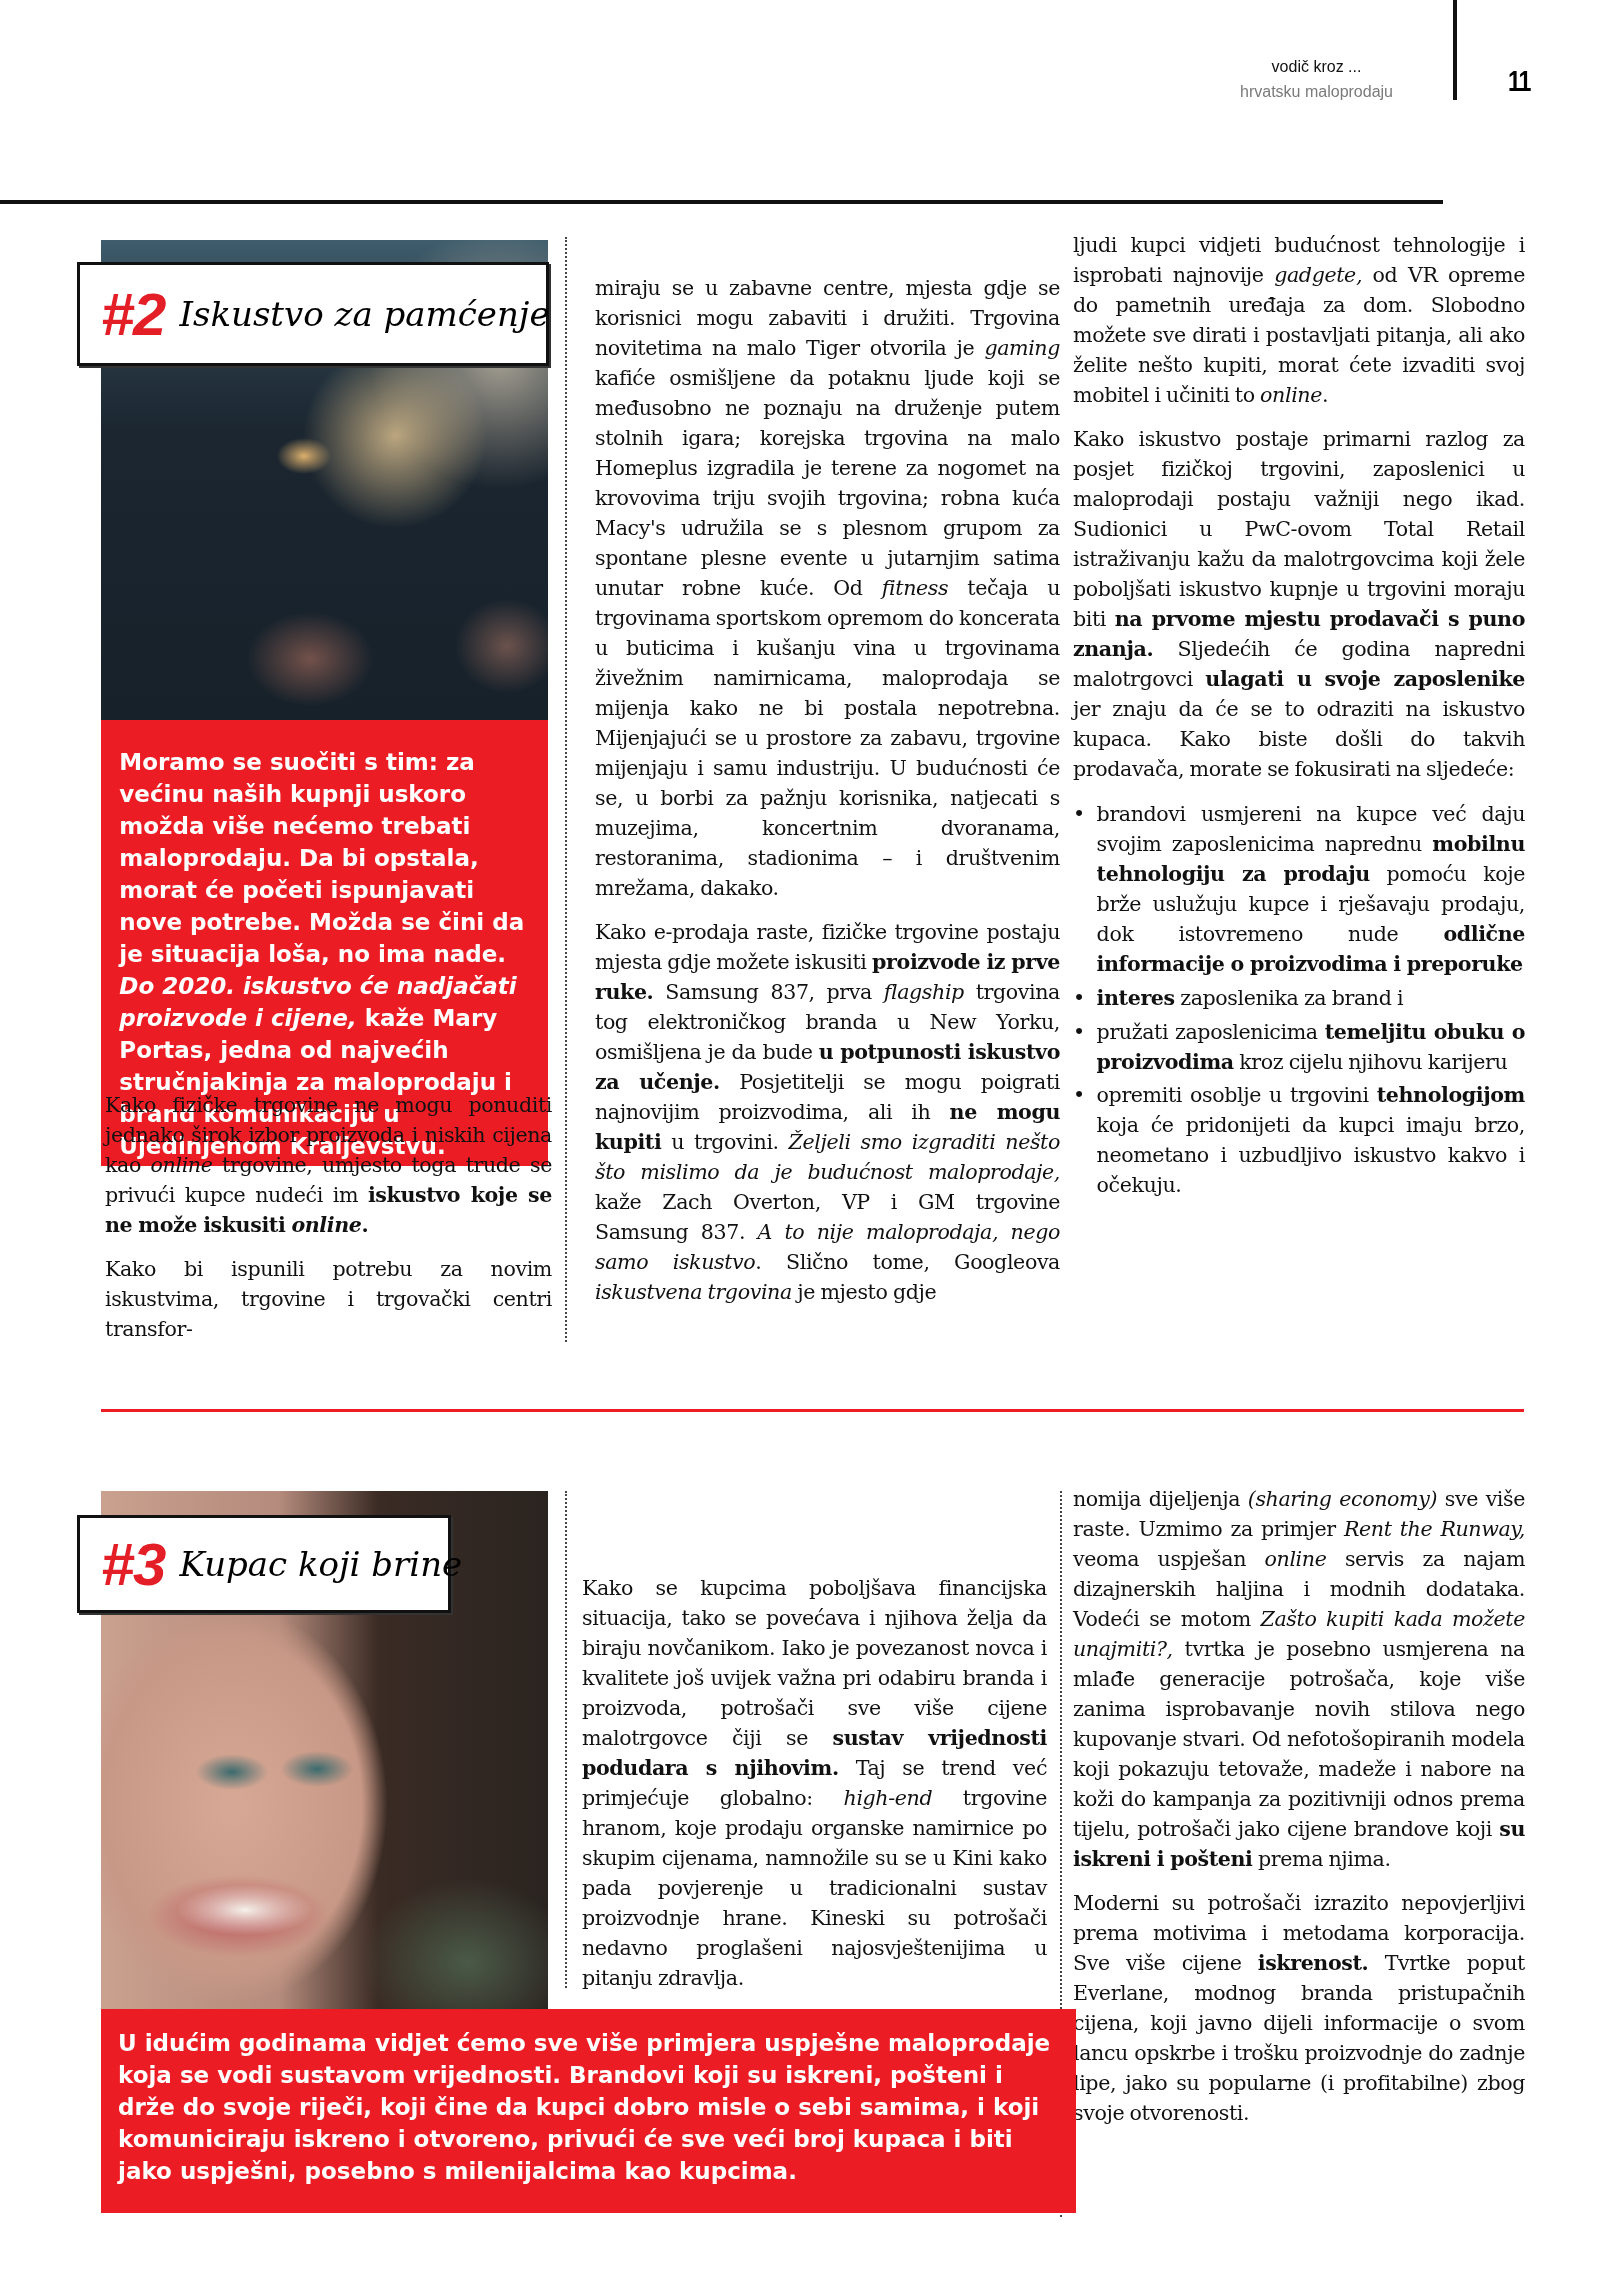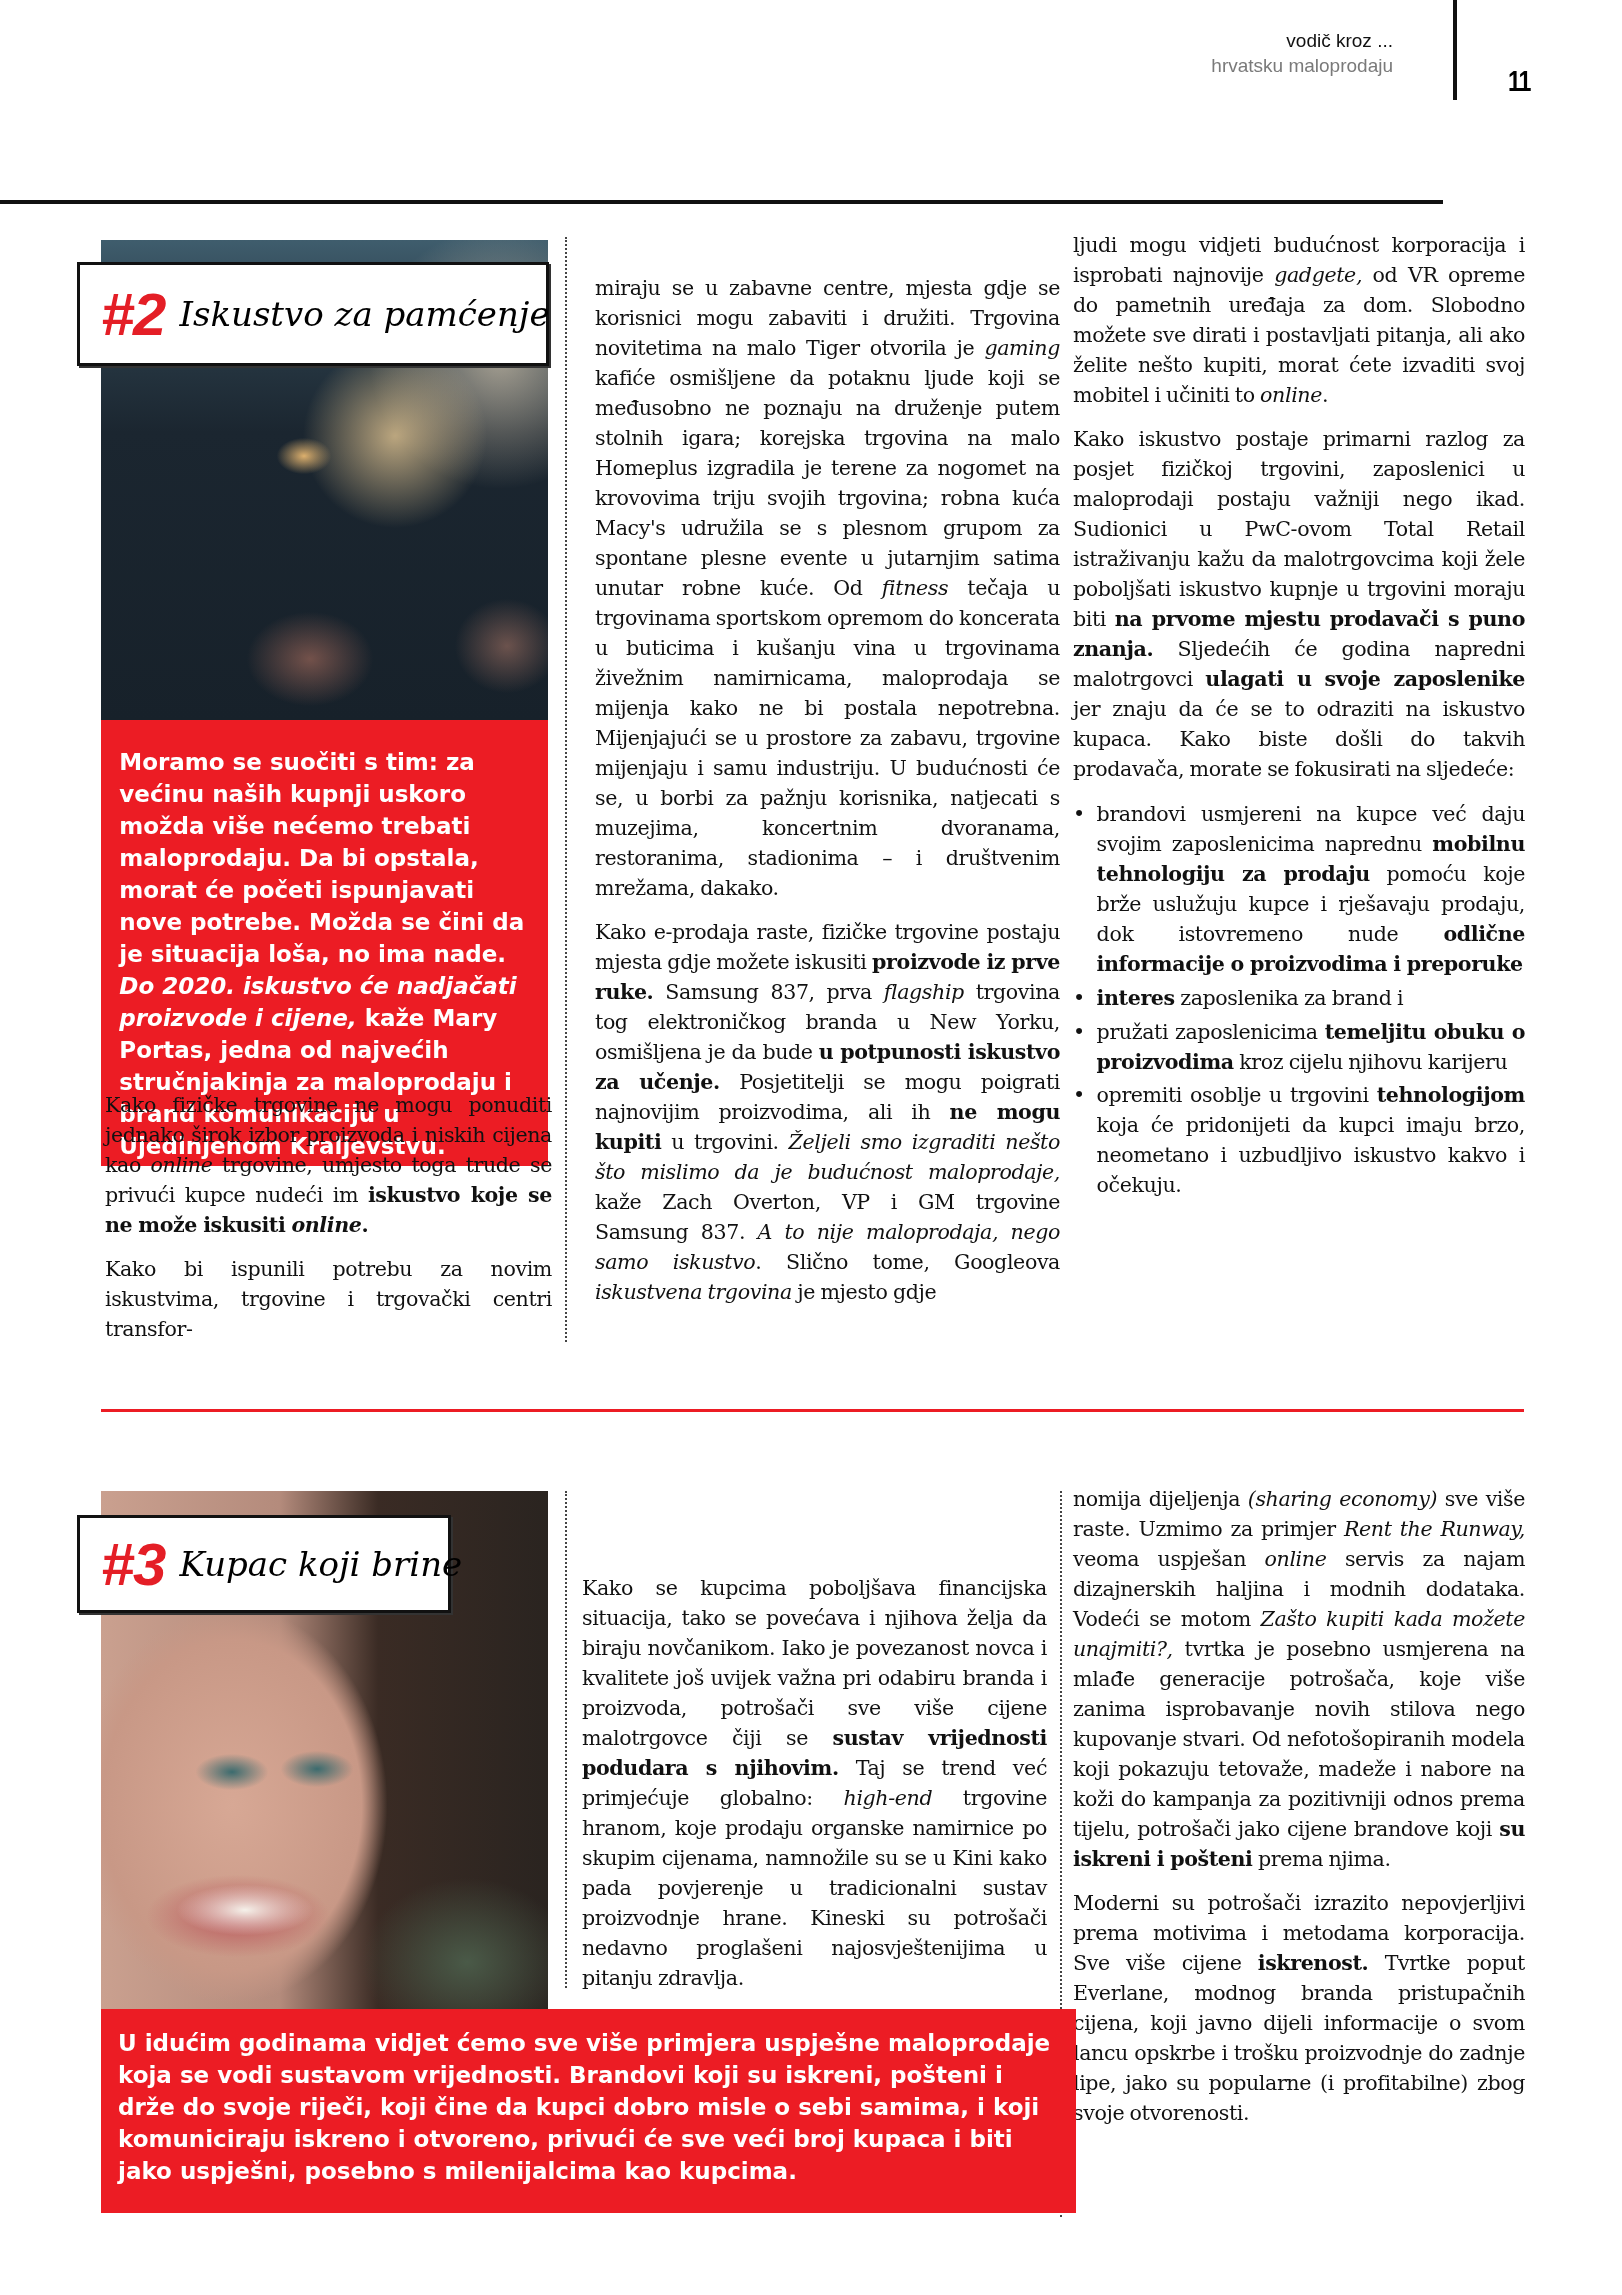--- a/index.html
+++ b/index.html
@@ -1,20 +1,20 @@
 <!DOCTYPE html>
 <html style="font-size:10.5px"><head>
 <meta charset="utf-8">
 <style>
   html, body { margin:0; padding:0; background:#ffffff; }
   body { width:1623px; height:2295px; position:relative; overflow:hidden; font-family:"DejaVu Serif", serif; color:#111; }
   .abs { position:absolute; }
 
   
-  .hdr-text { right:230px; top:28px; text-align:right; font-family:"Liberation Sans", sans-serif; font-size:19px; line-height:25px; }
+  .hdr-text { right:230px; top:54px; text-align:center; font-family:"Liberation Sans", sans-serif; font-size:16px; line-height:25px; }
   .hdr-text .l1 { color:#111; }
   .hdr-text .l2 { color:#7a7a7a; }
   .hdr-vbar { left:1453px; top:0; width:3.9px; height:100px; background:#111; }
   .hdr-pnum { left:1508px; top:65px; font-family:"Liberation Sans", sans-serif; font-weight:bold; font-size:29px; letter-spacing:-1.3px; color:#000; transform:scaleX(0.8); transform-origin:left; }
   .hdr-rule { left:0; top:200px; width:1443px; height:3.9px; background:#111; }
 
   
   .img-sparkler { left:101px; top:240px; width:447px; height:480px;
     background:
       radial-gradient(ellipse 39px 26px at 203px 216px, rgba(255,200,120,0.85), rgba(255,160,60,0.0) 70%),
@@ -97,21 +97,21 @@
 </div>
 
 <div class="abs dots d2a"></div>
 
 <div class="abs col c2">
   <p><span>miraju se u zabavne centre, mjesta gdje se korisnici mogu zabaviti i družiti. Trgovina novitetima na malo Tiger otvorila je </span><i>gaming</i><span> kafiće osmišljene da potaknu ljude koji se međusobno ne poznaju na druženje putem stolnih igara; korejska trgovina na malo Homeplus izgradila je terene za nogomet na krovovima triju svojih trgovina; robna kuća Macy's udružila se s plesnom grupom za spontane plesne evente u jutarnjim satima unutar robne kuće. Od </span><i>fitness</i><span> tečaja u trgovinama sportskom opremom do koncerata u buticima i kušanju vina u trgovinama živežnim namirnicama, maloprodaja se mijenja kako ne bi postala nepotrebna. Mijenjajući se u prostore za zabavu, trgovine mijenjaju i samu industriju. U budućnosti će se, u borbi za pažnju korisnika, natjecati s muzejima, koncertnim dvoranama, restoranima, stadionima – i društvenim mrežama, dakako.</span></p>
   <p><span>Kako e-prodaja raste, fizičke trgovine postaju mjesta gdje možete iskusiti </span><b>proizvode iz prve ruke.</b><span> Samsung 837, prva </span><i>flagship</i><span> trgovina tog elektroničkog branda u New Yorku, osmišljena je da bude </span><b>u potpunosti iskustvo za učenje.</b><span> Posjetitelji se mogu poigrati najnovijim proizvodima, ali ih </span><b>ne mogu kupiti</b><span> u trgovini. </span><i>Željeli smo izgraditi nešto što mislimo da je budućnost maloprodaje,</i><span> kaže Zach Overton, VP i GM trgovine Samsung 837. </span><i>A to nije maloprodaja, nego samo iskustvo</i><span>. Slično tome, Googleova </span><i>iskustvena trgovina</i><span> je mjesto gdje</span></p>
 </div>
 
 <div class="abs col c3">
-  <p><span>ljudi mogu vidjeti budućnost korporacija i isprobati najnovije </span><i>gadgete,</i><span> od VR opreme do pametnih uređaja za dom. Slobodno možete sve dirati i postavljati pitanja, ali ako želite nešto kupiti, morat ćete izvaditi svoj mobitel i učiniti to </span><i>online</i><span>.</span></p>
+  <p><span>ljudi kupci vidjeti budućnost tehnologije i isprobati najnovije </span><i>gadgete,</i><span> od VR opreme do pametnih uređaja za dom. Slobodno možete sve dirati i postavljati pitanja, ali ako želite nešto kupiti, morat ćete izvaditi svoj mobitel i učiniti to </span><i>online</i><span>.</span></p>
   <p><span>Kako iskustvo postaje primarni razlog za posjet fizičkoj trgovini, zaposlenici u maloprodaji postaju važniji nego ikad. Sudionici u PwC-ovom Total Retail istraživanju kažu da malotrgovcima koji žele poboljšati iskustvo kupnje u trgovini moraju biti </span><b>na prvome mjestu prodavači s puno znanja.</b><span> Sljedećih će godina napredni malotrgovci </span><b>ulagati u svoje zaposlenike</b><span> jer znaju da će se to odraziti na iskustvo kupaca. Kako biste došli do takvih prodavača, morate se fokusirati na sljedeće:</span></p>
   <ul class="bul">
     <li><span class="bullet">•</span><span>brandovi usmjereni na kupce već daju svojim zaposlenicima naprednu </span><b>mobilnu tehnologiju za prodaju</b><span> pomoću koje brže uslužuju kupce i rješavaju prodaju, dok istovremeno nude </span><b>odlične informacije o proizvodima i preporuke</b></li>
     <li><span class="bullet">•</span><b>interes</b><span> zaposlenika za brand i</span></li>
     <li><span class="bullet">•</span><span>pružati zaposlenicima </span><b>temeljitu obuku o proizvodima</b><span> kroz cijelu njihovu karijeru</span></li>
     <li><span class="bullet">•</span><span>opremiti osoblje u trgovini </span><b>tehnologijom</b><span> koja će pridonijeti da kupci imaju brzo, neometano i uzbudljivo iskustvo kakvo i očekuju.</span></li>
   </ul>
 </div>
 
 <div class="abs red-rule"></div>

